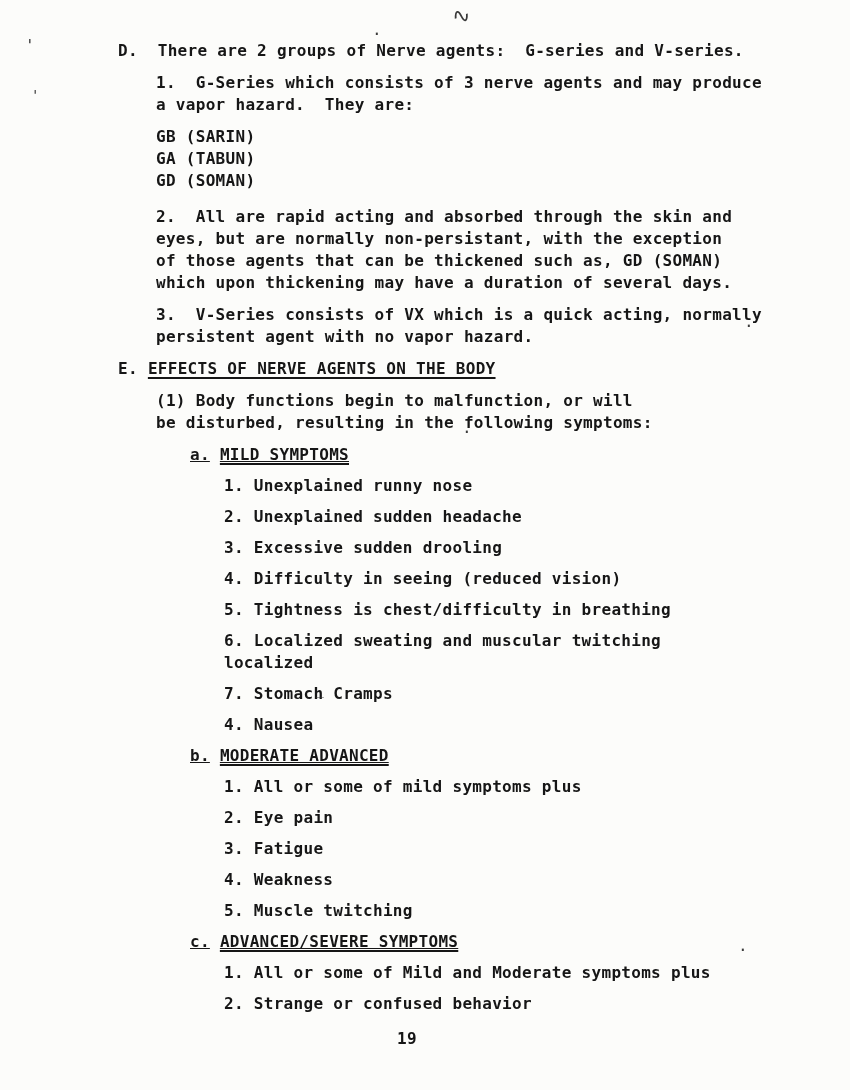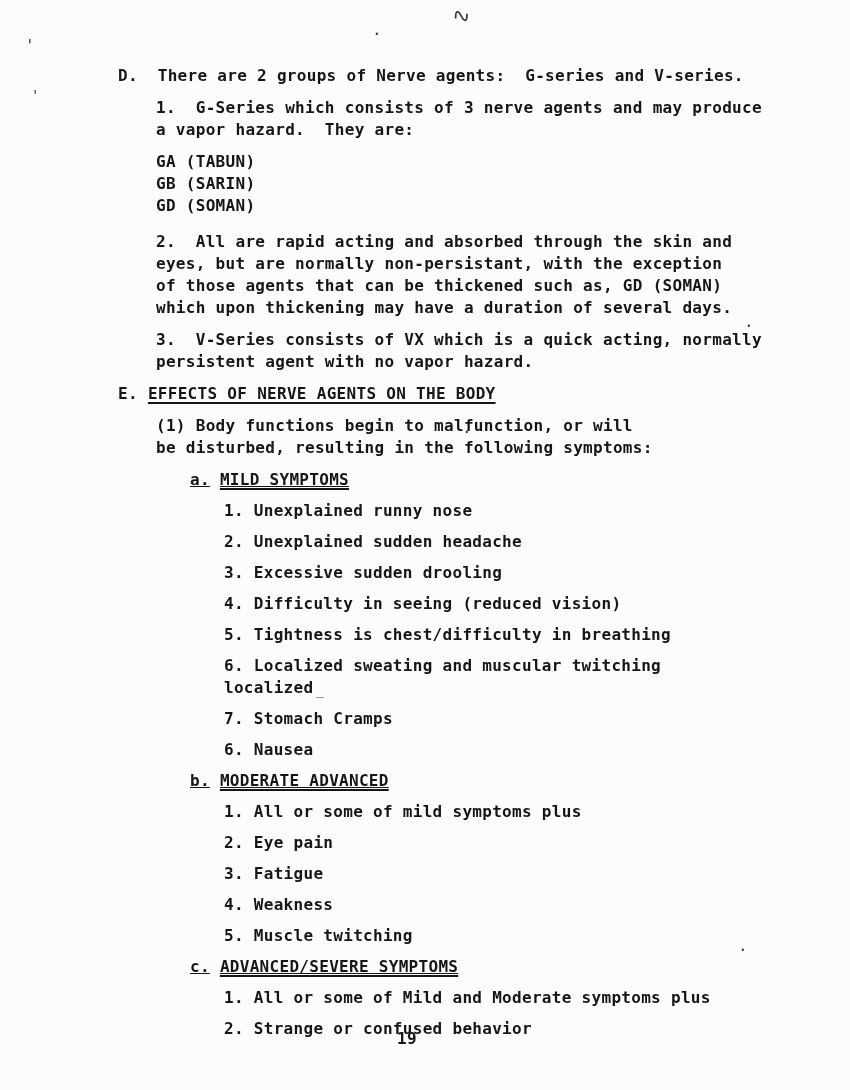--- a/index.html
+++ b/index.html
@@ -14,21 +14,21 @@
     background: #fcfcfa;
     overflow: hidden;
     font-family: "DejaVu Sans Mono", "Liberation Mono", monospace;
     font-size: 16px;
     font-weight: 700;
     letter-spacing: 0.3px;
     line-height: 22px;
     color: #161616;
   }
   .content {
-    padding-top: 65px;
+    padding-top: 40px;
   }
   .t { white-space: pre-wrap; }
   .ind-0 { margin-left: 118px; }
   .ind-1 { margin-left: 156px; }
   .ind-2 { margin-left: 190px; }
   .ind-3 { margin-left: 224px; }
   .blk  { margin-bottom: 10px; }
   .hd   { margin-bottom: 9px; text-decoration: underline; }
   .item { margin-bottom: 9px; }
   .hlabel { margin-right: 10px; }
@@ -65,22 +65,22 @@
   <span class="artifact" style="left:738px; top:938px; font-size:16px;">.</span>
 
   <div class="content">
 
     <div class="t ind-0 blk">D.  There are 2 groups of Nerve agents:  G-series and V-series.</div>
 
     <div class="t ind-1 blk">1.  G-Series which consists of 3 nerve agents and may produce
 a vapor hazard.  They are:</div>
 
     <div class="ind-1 agents">
+      <div class="t">GB (SARIN)</div>
       <div class="t">GA (TABUN)</div>
-      <div class="t">GB (SARIN)</div>
       <div class="t">GD (SOMAN)</div>
     </div>
 
     <div class="t ind-1 blk">2.  All are rapid acting and absorbed through the skin and
 eyes, but are normally non-persistant, with the exception
 of those agents that can be thickened such as, GD (SOMAN)
 which upon thickening may have a duration of several days.</div>
 
     <div class="t ind-1 blk">3.  V-Series consists of VX which is a quick acting, normally
 persistent agent with no vapor hazard.</div>
@@ -97,21 +97,21 @@
     </div>
 
     <div class="t ind-3 item">1. Unexplained runny nose</div>
     <div class="t ind-3 item">2. Unexplained sudden headache</div>
     <div class="t ind-3 item">3. Excessive sudden drooling</div>
     <div class="t ind-3 item">4. Difficulty in seeing (reduced vision)</div>
     <div class="t ind-3 item">5. Tightness is chest/difficulty in breathing</div>
     <div class="t ind-3 item">6. Localized sweating and muscular twitching
 localized</div>
     <div class="t ind-3 item">7. Stomach Cramps</div>
-    <div class="t ind-3 item">6. Nausea</div>
+    <div class="t ind-3 item">4. Nausea</div>
 
     <div class="ind-2 hd">
       <span class="hlabel">b.</span><span class="u">MODERATE ADVANCED</span>
     </div>
 
     <div class="t ind-3 item">1. All or some of mild symptoms plus</div>
     <div class="t ind-3 item">2. Eye pain</div>
     <div class="t ind-3 item">3. Fatigue</div>
     <div class="t ind-3 item">4. Weakness</div>
     <div class="t ind-3 item">5. Muscle twitching</div>

